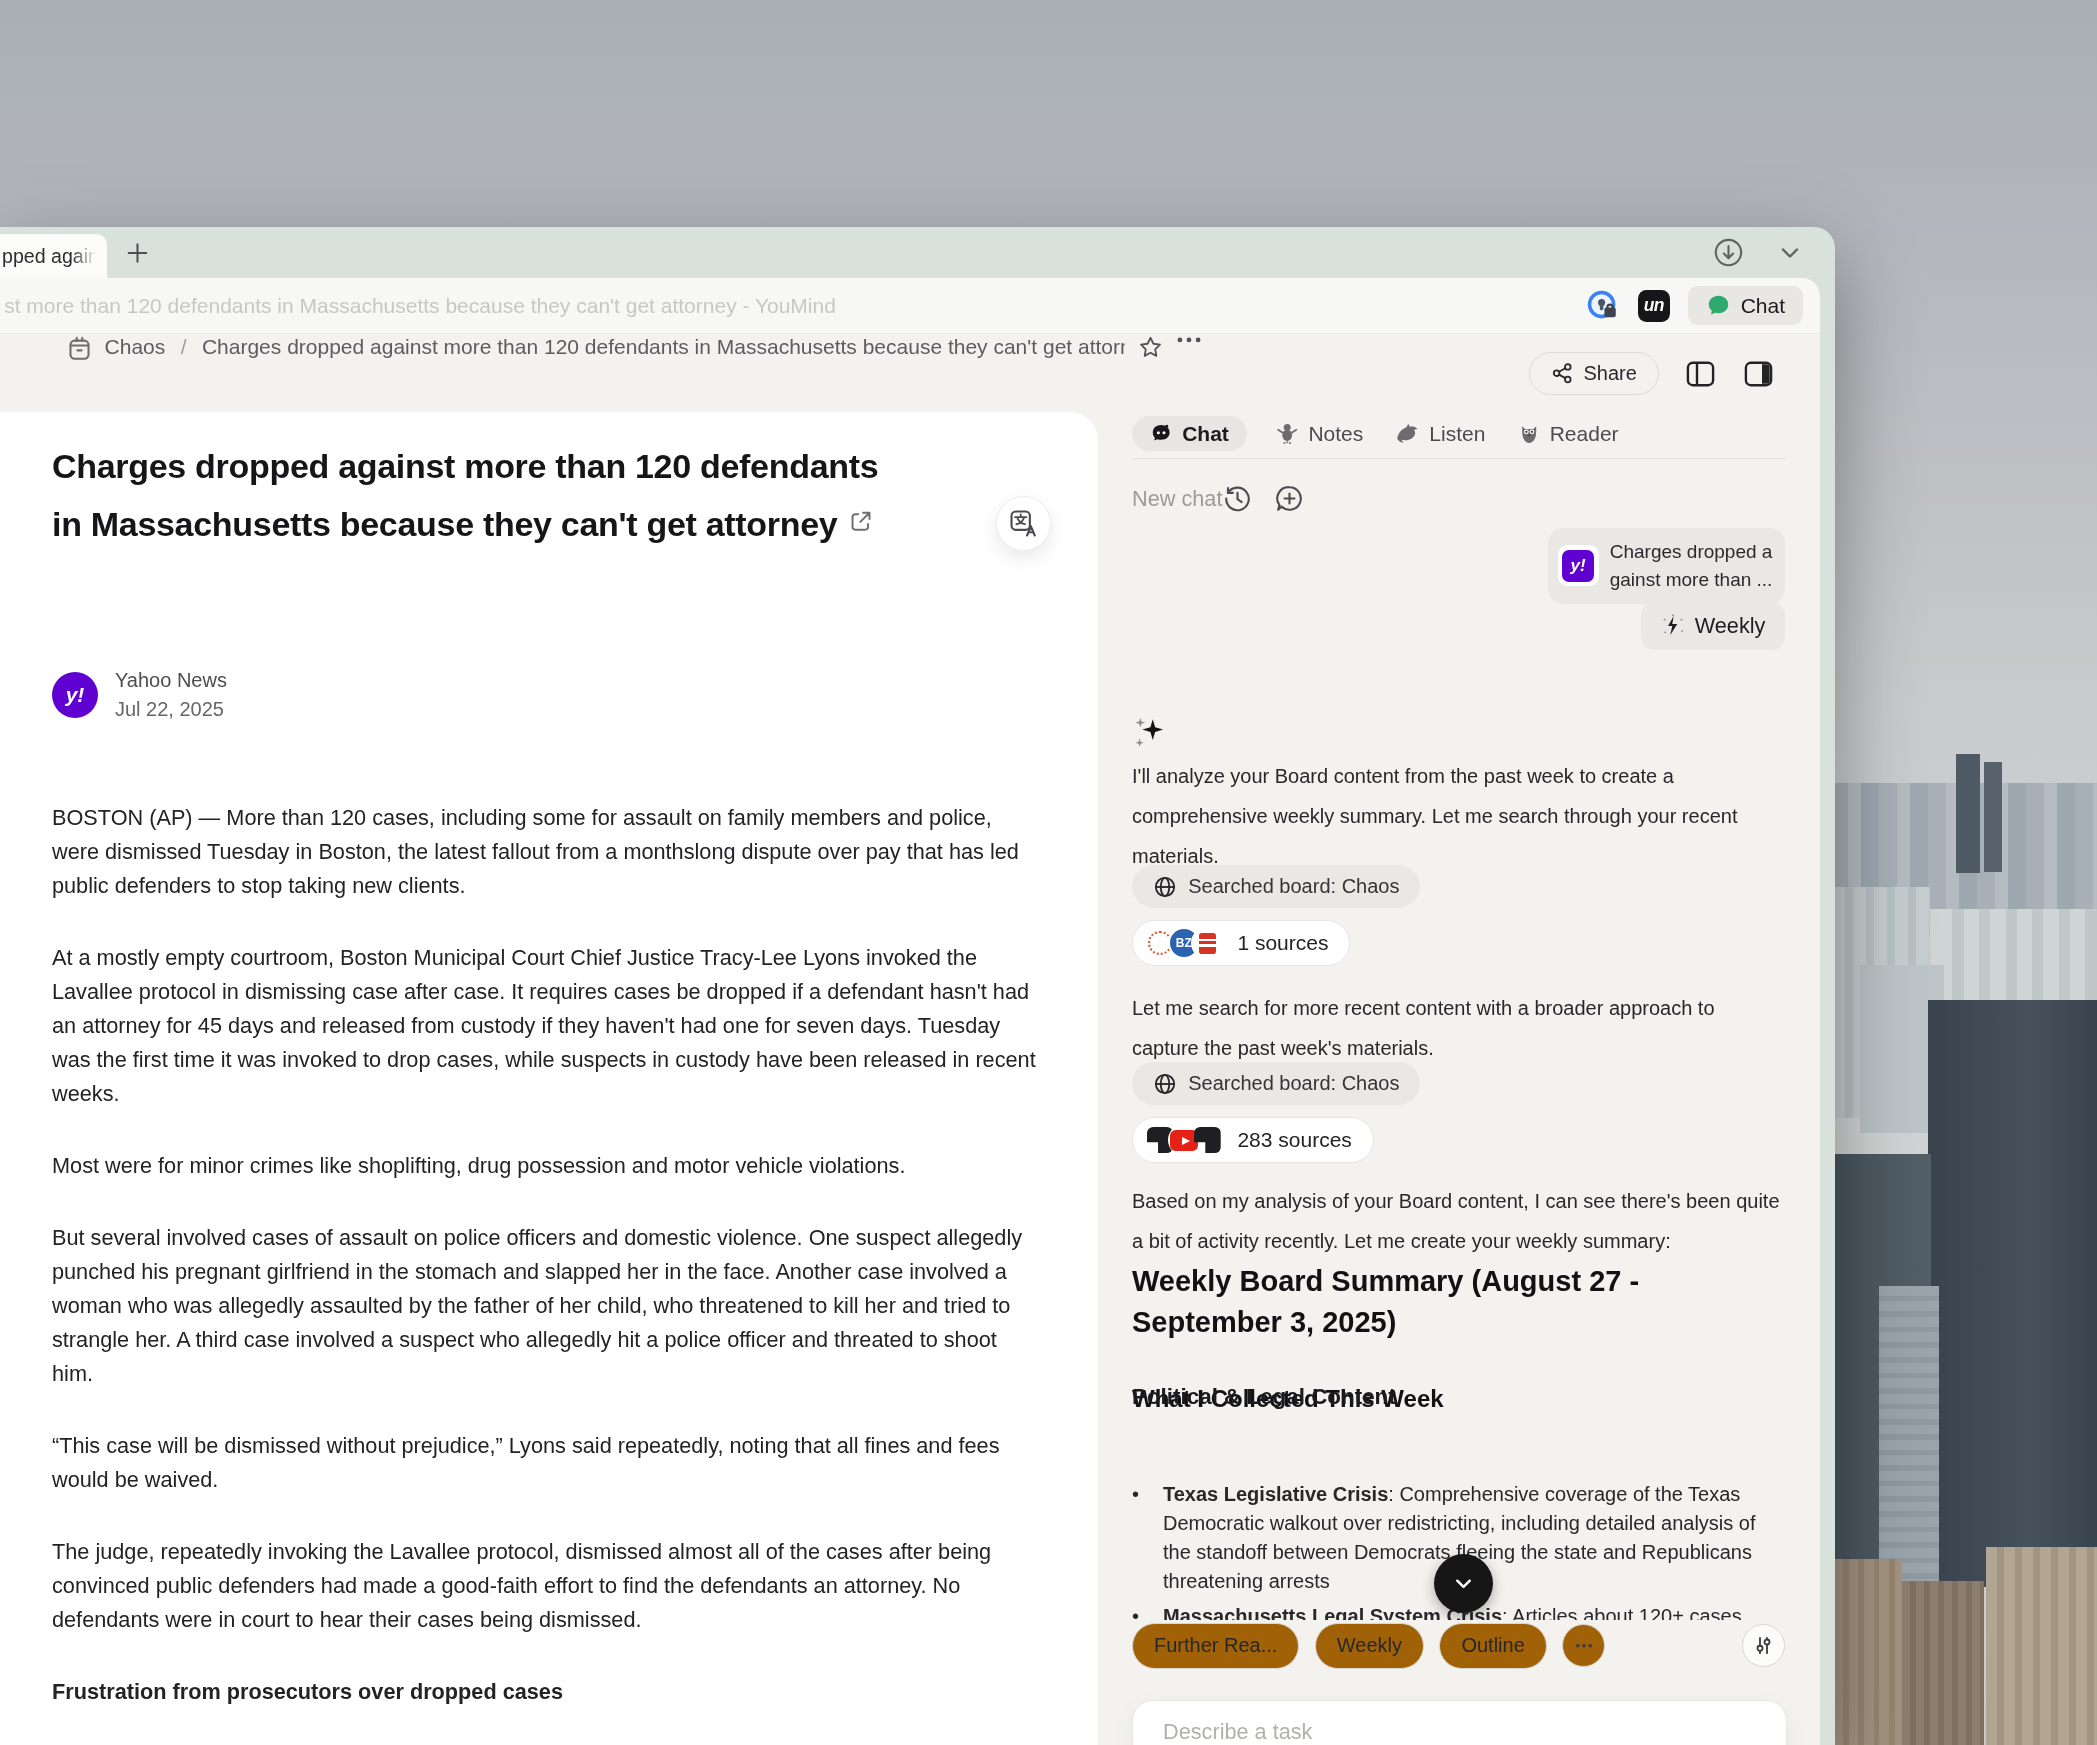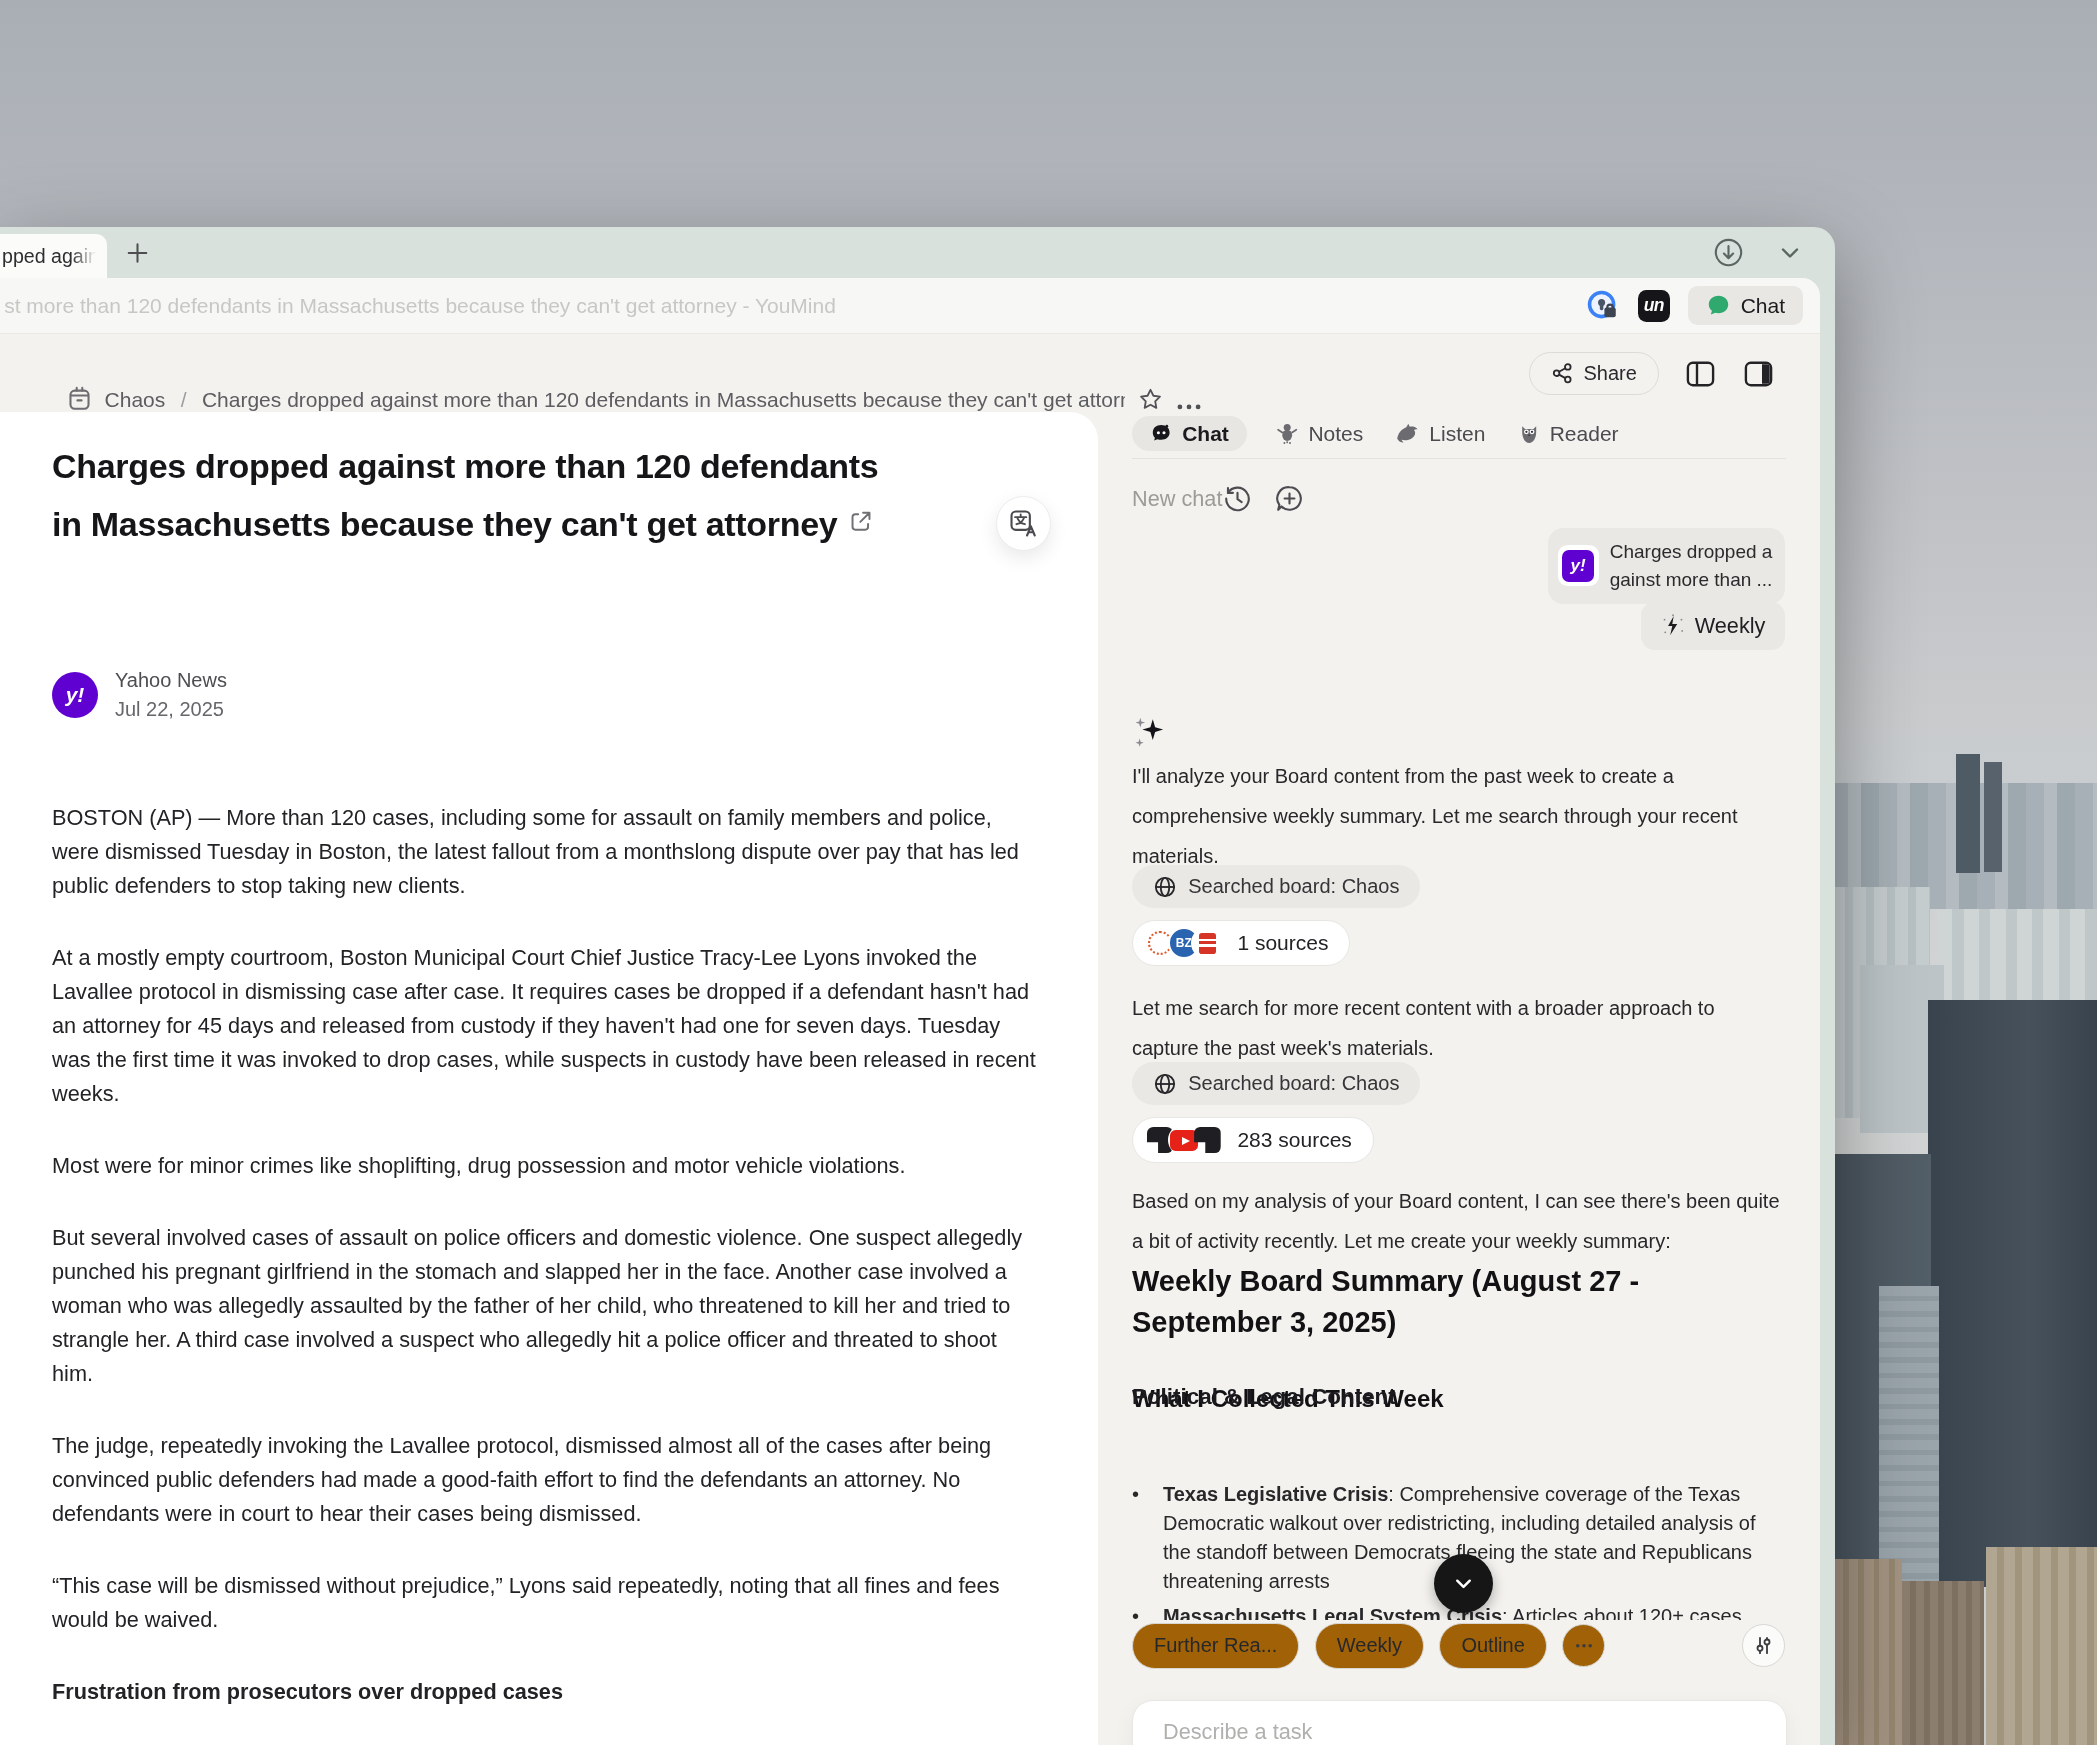--- a/index.html
+++ b/index.html
@@ -33,21 +33,21 @@
 
   .inner{position:absolute;left:0;top:51px;width:1820px;height:1467px;background:#f3f2ef;border-radius:0 18px 0 0;overflow:hidden;}
 
   .toolbar{position:absolute;left:0;top:0;width:100%;height:56px;background:#f7f7f5;border-bottom:1.4px solid #e9e8e5;border-radius:0 18px 0 0;}
   .page-title{position:absolute;left:4.2px;top:0;height:55px;display:flex;align-items:center;font-size:21px;color:#c7c7c5;white-space:nowrap;width:1049px;overflow:hidden;}
   .toolbar-right{position:absolute;right:17px;top:0;height:55px;display:flex;align-items:center;gap:18px;}
   .ym-logo{width:32px;height:32px;border-radius:8.4px;background:#16161a;color:#fff;display:flex;align-items:center;justify-content:center;font-size:17.5px;font-style:italic;font-weight:bold;letter-spacing:-0.7px;}
   .chat-btn{display:flex;align-items:center;gap:9.8px;height:39px;padding:0 18px;border-radius:9.8px;background:#e9e7e4;border:none;font-size:21px;color:#1b1b1e;}
 
   .crumbbar{position:absolute;left:0;top:57px;width:100%;height:77px;}
-  .crumb-left{position:absolute;left:67px;top:0;height:77px;display:flex;align-items:flex-end;gap:12.6px;}
+  .crumb-left{position:absolute;left:67px;top:0;height:77px;display:flex;align-items:flex-start;gap:12.6px;}
   .crumb-board,.crumb-sep{font-size:21px;color:#5c5c61;white-space:nowrap;}
   .crumb-sep{color:#9c9ca1;margin:0 2.8px;}
   .crumb-page{font-size:21px;color:#5c5c61;white-space:nowrap;max-width:923px;overflow:hidden;}
   .crumb-right{position:absolute;right:46px;top:0;height:77px;display:flex;align-items:center;gap:26.6px;}
   .share-btn{display:flex;align-items:center;gap:9.8px;height:43px;padding:0 21px;border-radius:21.7px;border:1.4px solid #dcdbd8;background:transparent;font-size:20px;color:#2a2a2e;}
   .icon-plain{background:none;border:none;display:flex;align-items:center;justify-content:center;padding:0;}
 
   
   .article-card{position:absolute;left:0;top:134px;width:1098px;height:1333px;background:#fff;border-radius:0 28px 0 0;overflow:hidden;}
   .article-title{position:absolute;left:52px;top:25px;width:832px;margin:0;font-size:34px;line-height:58px;font-weight:700;color:#161619;letter-spacing:-0.3px;}
@@ -262,22 +262,22 @@
             <div class="byline-name">Yahoo News</div>
             <div class="byline-date">Jul 22, 2025</div>
           </div>
         </div>
 
         <div class="article-body">
           <p>BOSTON (AP) — More than 120 cases, including some for assault on family members and police, were dismissed Tuesday in Boston, the latest fallout from a monthslong dispute over pay that has led public defenders to stop taking new clients.</p>
           <p>At a mostly empty courtroom, Boston Municipal Court Chief Justice Tracy-Lee Lyons invoked the Lavallee protocol in dismissing case after case. It requires cases be dropped if a defendant hasn't had an attorney for 45 days and released from custody if they haven't had one for seven days. Tuesday was the first time it was invoked to drop cases, while suspects in custody have been released in recent weeks.</p>
           <p>Most were for minor crimes like shoplifting, drug possession and motor vehicle violations.</p>
           <p>But several involved cases of assault on police officers and domestic violence. One suspect allegedly punched his pregnant girlfriend in the stomach and slapped her in the face. Another case involved a woman who was allegedly assaulted by the father of her child, who threatened to kill her and tried to strangle her. A third case involved a suspect who allegedly hit a police officer and threated to shoot him.</p>
+          <p>“This case will be dismissed without prejudice,” Lyons said repeatedly, noting that all fines and fees would be waived.</p>
           <p>The judge, repeatedly invoking the Lavallee protocol, dismissed almost all of the cases after being convinced public defenders had made a good-faith effort to find the defendants an attorney. No defendants were in court to hear their cases being dismissed.</p>
-          <p>“This case will be dismissed without prejudice,” Lyons said repeatedly, noting that all fines and fees would be waived.</p>
           <h2 class="clipped-heading">Frustration from prosecutors over dropped cases</h2>
         </div>
       </div>
 
       <div class="chat-panel">
 
         <div class="cp-tabs">
           <button class="cp-tab active">
             <svg width="22.4" height="21" viewBox="0 0 32 30">
                 <path d="M4 14C4 7 9 3 16 3s12 4 12 11c0 6-5 10-12 10-2 0-3.8-.3-5.4-.8L6 25l1-3.8C5.1 19.4 4 17 4 14z" fill="#18181c"></path>

